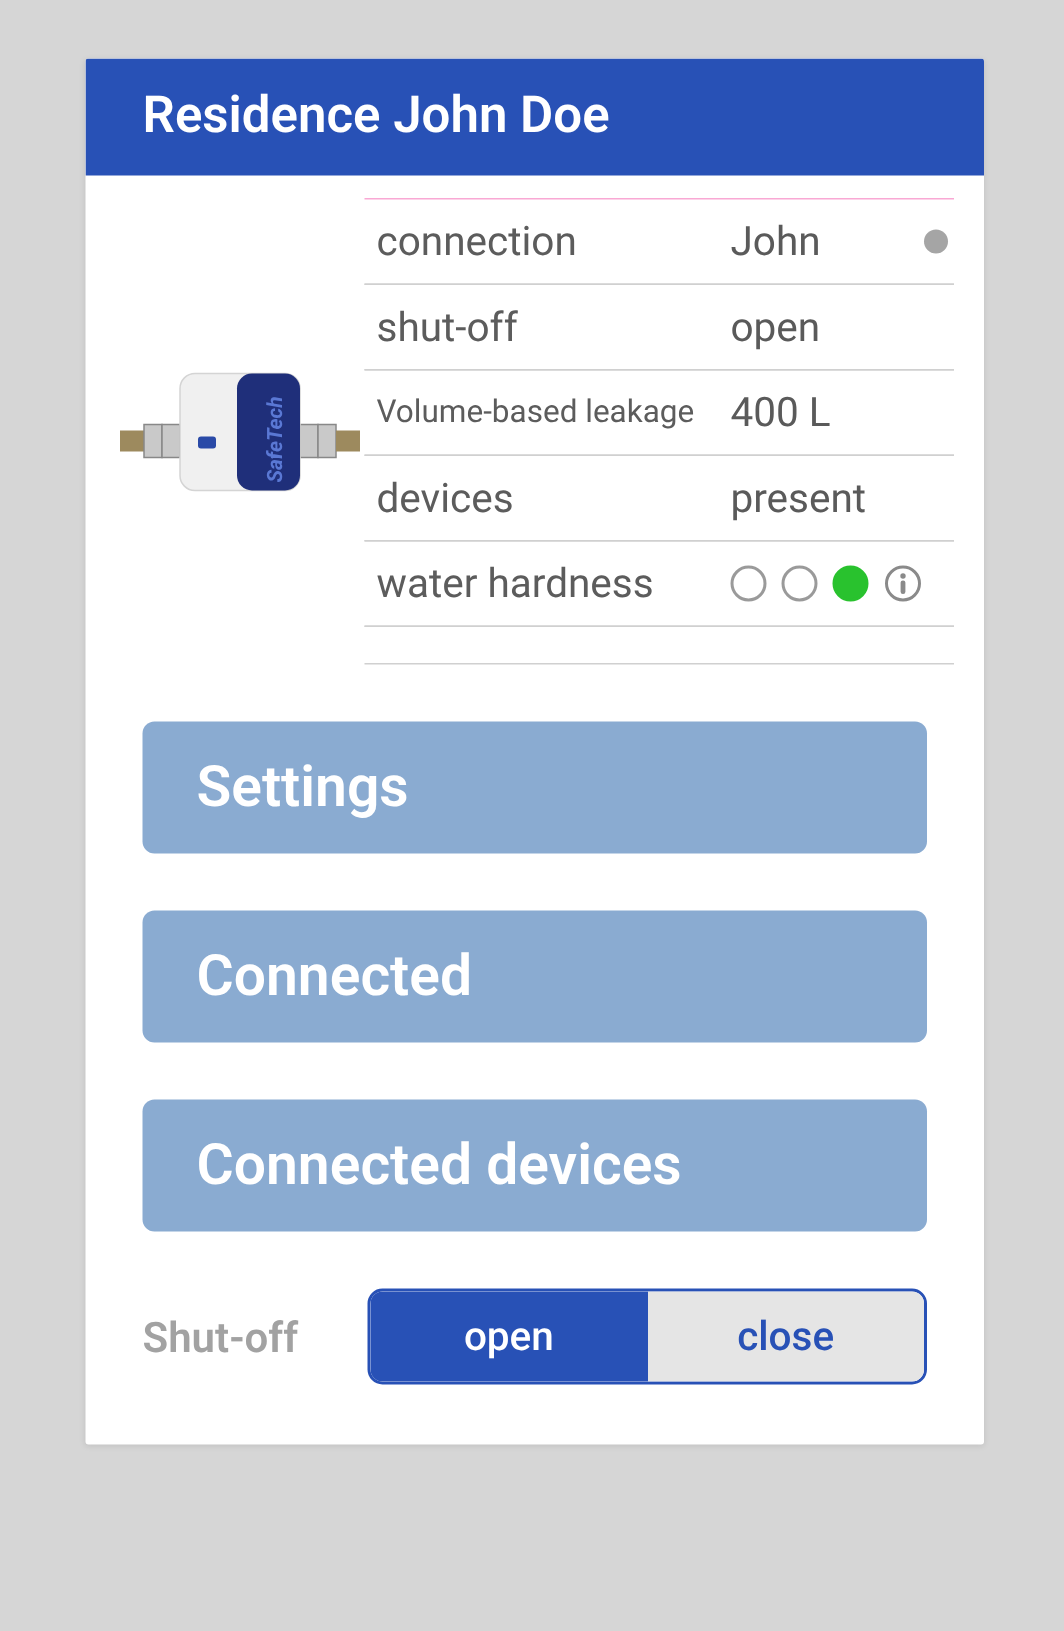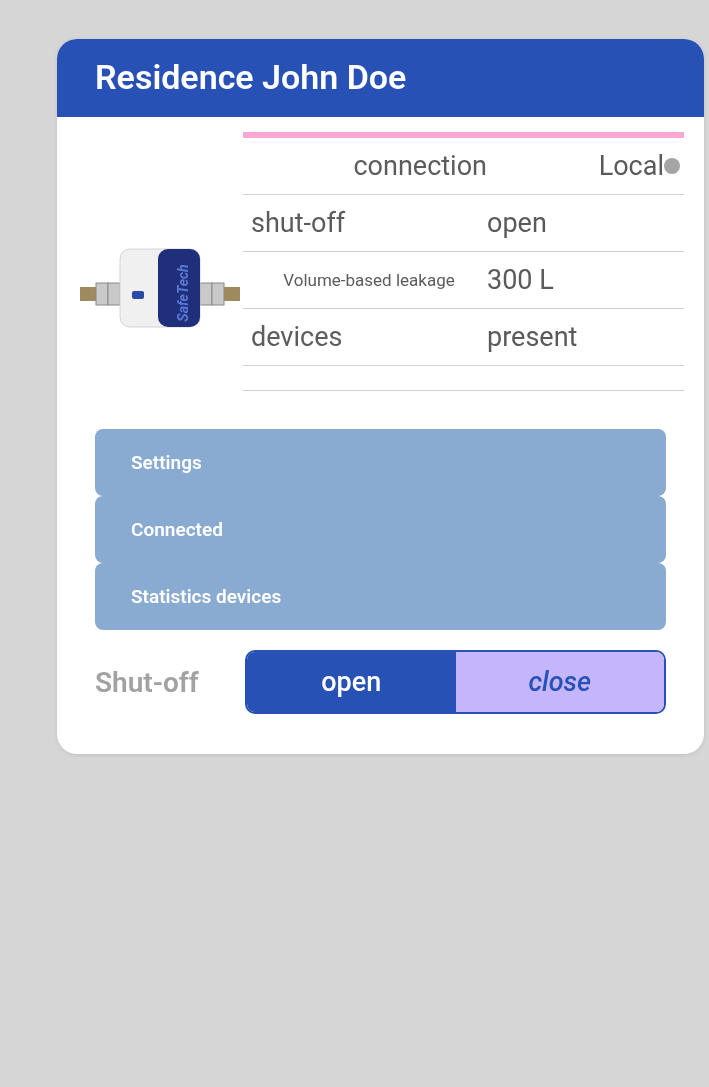--- a/index.html
+++ b/index.html
@@ -6,23 +6,23 @@
   body {
     font-family: -apple-system, BlinkMacSystemFont, "Segoe UI", Roboto, Helvetica, Arial, sans-serif;
     background: #d6d6d6;
     width: 709px;
     height: 1087px;
   }
   .card {
     position: absolute;
     left: 57px;
     top: 39px;
-    width: 647px;
+    width: 599px;
     background: #fff;
-    border-radius: 20px;
+    border-radius: 2px;
     overflow: hidden;
     box-shadow: 0 1px 4px rgba(0,0,0,0.1);
     padding-bottom: 40px;
   }
   .header {
     background: #2851b6;
     color: #fff;
     padding: 18px 38px 20px 38px;
     font-size: 34px;
     font-weight: 600;
@@ -46,32 +46,30 @@
   }
   .prop-row {
     display: flex;
     align-items: center;
     border-top: 1px solid #d0d0d0;
     border-bottom: 1px solid #d0d0d0;
     padding: 12px 0 12px 8px;
     margin-top: -1px;
   }
   .prop-row:first-child {
-    border-top: 6px solid #f9a8d4;
-    text-align: right;
+    border-top: 1px solid #f9a8d4;
   }
   .prop-label {
     color: #5c5c5c;
     font-size: 27px;
     width: 236px;
     font-weight: 400;
   }
   .prop-label.small {
-    font-size: 17px;
-    text-align: center;
+    font-size: 21px;
   }
   .prop-value {
     color: #5a5a5a;
     font-size: 27px;
     font-weight: 400;
     flex:1;
   }
   .dot-grey {
     width: 16px;
     height: 16px;
@@ -98,24 +96,25 @@
   .info-icon {
     width: 26px;
     height: 26px;
   }
   .menu-section {
     padding: 38px 38px 0 38px;
   }
   .menu-btn {
     background: #8aabd1;
     color: #fff;
-    font-size: 19px;
+    font-size: 38px;
     font-weight: 600;
     border-radius: 8px;
     padding: 22px 36px;
+    margin-bottom: 38px;
     cursor: pointer;
   }
   .shutoff-section {
     display: flex;
     align-items: center;
     padding: 0 38px;
     margin-top: 20px;
   }
   .shutoff-label {
     color: #a2a2a2;
@@ -138,23 +137,22 @@
     justify-content: center;
     font-size: 27px;
     font-weight: 500;
     cursor: pointer;
   }
   .seg-btn.active {
     background: #2851b6;
     color: #fff;
   }
   .seg-btn.inactive {
-    background: #c4b5fd;
+    background: #e5e5e5;
     color: #2851b6;
-    font-style: italic;
   }
 </style>
 </head>
 <body>
 
 <div class="card">
 
   <div class="header">
     <span>Residence John Doe</span>
   </div>
@@ -177,50 +175,67 @@
         <rect x="78" y="6" width="42" height="78" rx="10" fill="#1f2f7a"></rect>
         <text x="108" y="50" transform="rotate(-90 108 50)" fill="#5a78d4" font-size="14" font-style="italic" text-anchor="middle" font-weight="bold">SafeTech</text>
         <rect x="52" y="48" width="12" height="8" rx="2" fill="#2a4aa7"></rect>
       </svg>
     </div>
 
     <div class="props">
 
       <div class="prop-row">
         <span class="prop-label">connection</span>
-        <span class="prop-value">Local</span>
+        <span class="prop-value">John</span>
         <span class="dot-grey"></span>
       </div>
 
       <div class="prop-row">
         <span class="prop-label">shut-off</span>
         <span class="prop-value">open</span>
       </div>
 
       <div class="prop-row">
         <span class="prop-label small">Volume-based leakage</span>
-        <span class="prop-value">300 L</span>
+        <span class="prop-value">400 L</span>
       </div>
 
       <div class="prop-row">
         <span class="prop-label">devices</span>
         <span class="prop-value">present</span>
       </div>
 
+      <div class="prop-row">
+        <span class="prop-label">water hardness</span>
+        <span class="prop-value">
+          <span class="hardness-dots">
+            <span class="hdot"></span>
+            <span class="hdot"></span>
+            <span class="hdot filled"></span>
+            <span class="info-icon">
+              <svg width="26" height="26" viewBox="0 0 26 26">
+                <circle cx="13" cy="13" r="11" fill="none" stroke="#8a8a8a" stroke-width="2"></circle>
+                <circle cx="13" cy="8" r="1.8" fill="#8a8a8a"></circle>
+                <rect x="11.4" y="11" width="3.2" height="9" rx="1.5" fill="#8a8a8a"></rect>
+              </svg>
+            </span>
+          </span>
+        </span>
+      </div>
 
       <div class="prop-row">
       </div>
 
     </div>
   </div>
 
   <div class="menu-section">
     <div class="menu-btn">Settings</div>
     <div class="menu-btn">Connected</div>
-    <div class="menu-btn">Statistics devices</div>
+    <div class="menu-btn">Connected devices</div>
   </div>
 
   <div class="shutoff-section">
     <span class="shutoff-label">Shut-off</span>
     <div class="seg">
       <div class="seg-btn active">open</div>
       <div class="seg-btn inactive">close</div>
     </div>
   </div>
 

